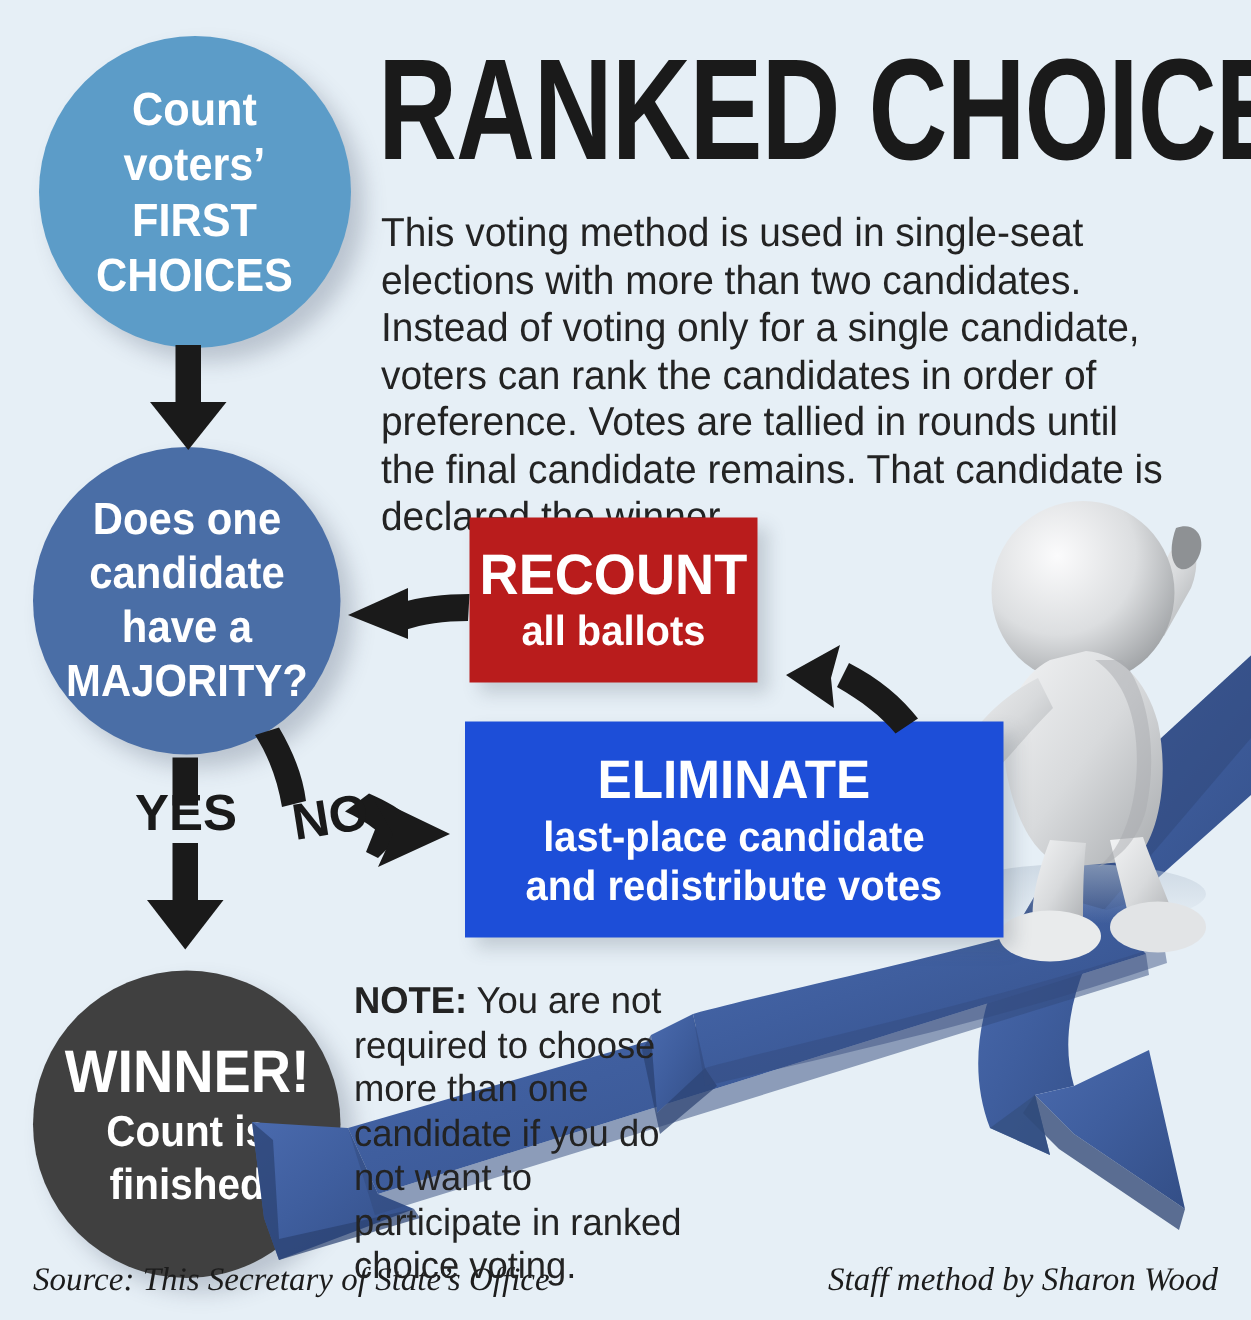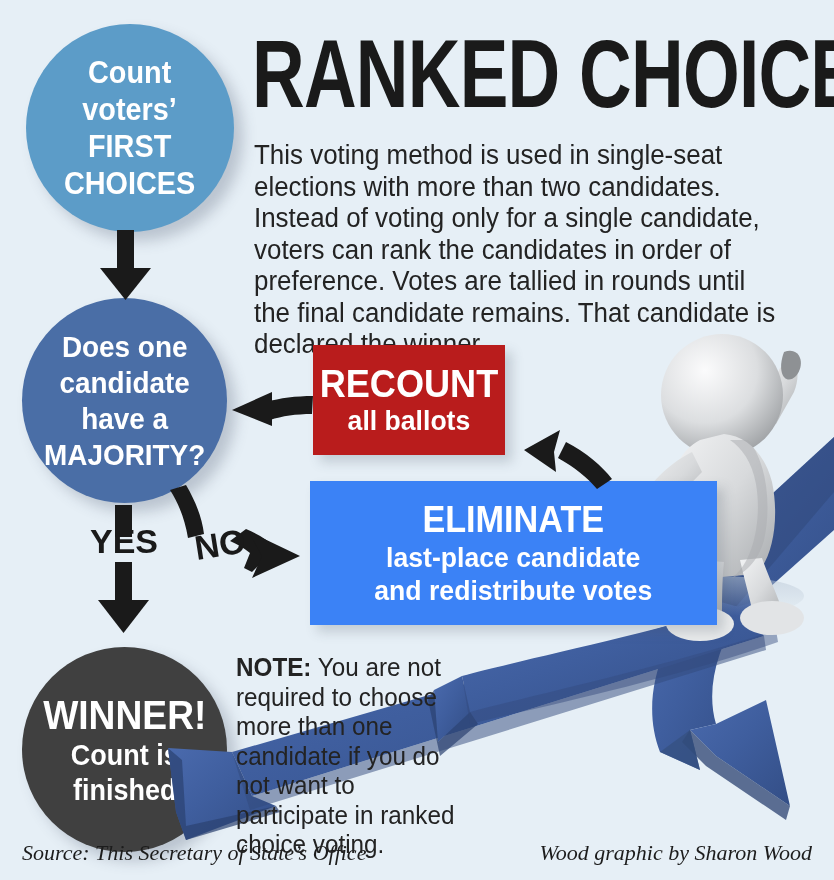--- a/index.html
+++ b/index.html
@@ -85,22 +85,22 @@
   }
   .box .lines { transform:scaleX(0.95); }
   #box-recount {
     left:313px; top:345px; width:192px; height:110px;
     background:#b91c1c;
     z-index:4;
   }
   #box-recount .hd { font-size:38px; line-height:41px; }
   #box-recount .sub { font-size:28px; line-height:32px; }
   #box-eliminate {
-    left:310px; top:481px; width:407px; height:144px;
-    background:#3b82f6;
+    left:310px; top:481px; width:359px; height:144px;
+    background:#1d4ed8;
     z-index:4;
   }
   #box-eliminate .hd { font-size:36px; line-height:42px; }
   #box-eliminate .sub { font-size:28px; line-height:33px; }
 
   
   .note {
     position:absolute;
     left:236px; top:653px;
     width:240px;
@@ -298,15 +298,15 @@
   </svg>
 
   <div class="title">RANKED CHOICE VOTING</div>
   <div class="intro">This voting method is used in single-seat elections with more than two candidates. Instead of voting only for a single candidate, voters can rank the candidates in order of preference. Votes are tallied in rounds until the final candidate remains. That candidate is declared the winner.</div>
 
   <div class="note">
     <b>NOTE:</b><span> You are not required to choose more than one candidate if you do not want to participate in ranked choice voting.</span>
   </div>
 
   <div class="credit" id="credit-source">Source: This Secretary of State’s Office</div>
-  <div class="credit" id="credit-author">Wood graphic by Sharon Wood</div>
+  <div class="credit" id="credit-author">Staff method by Sharon Wood</div>
 
 </div>
 
 </body></html>

